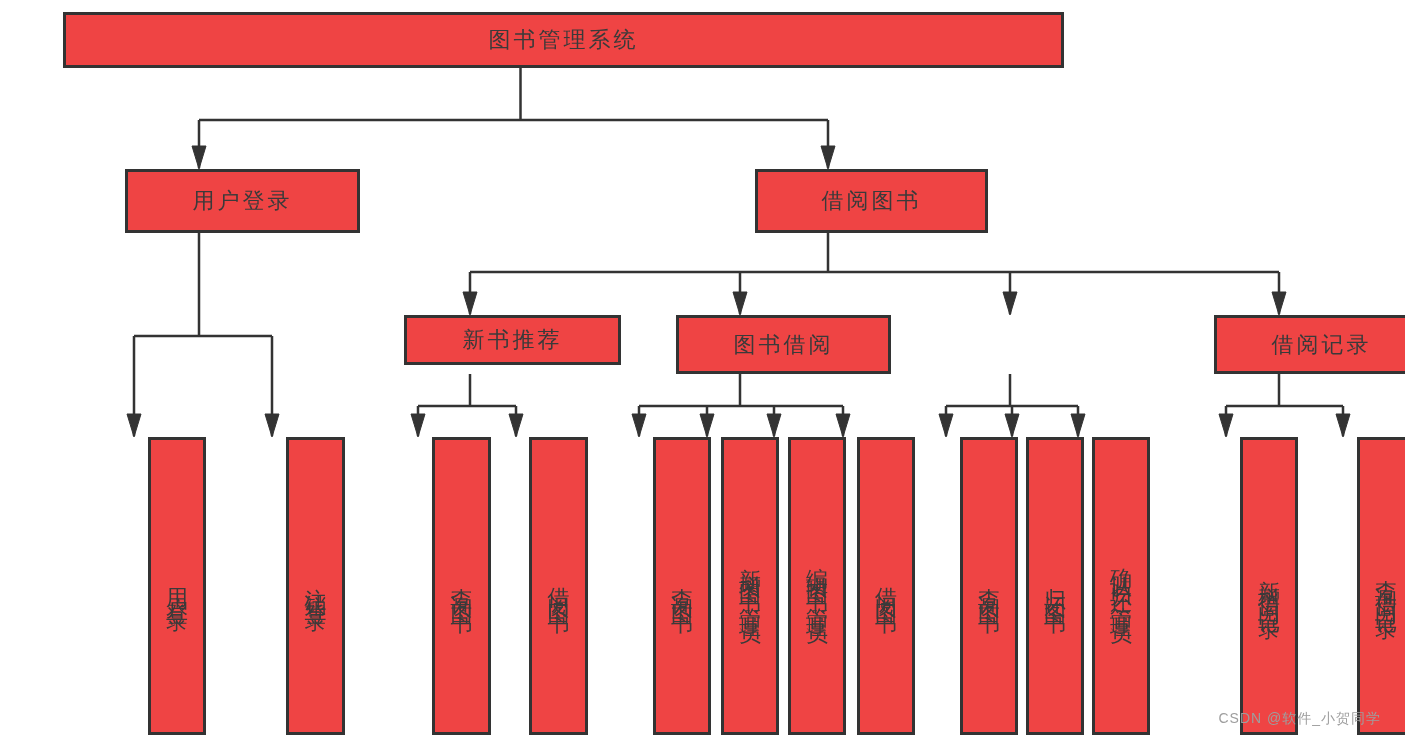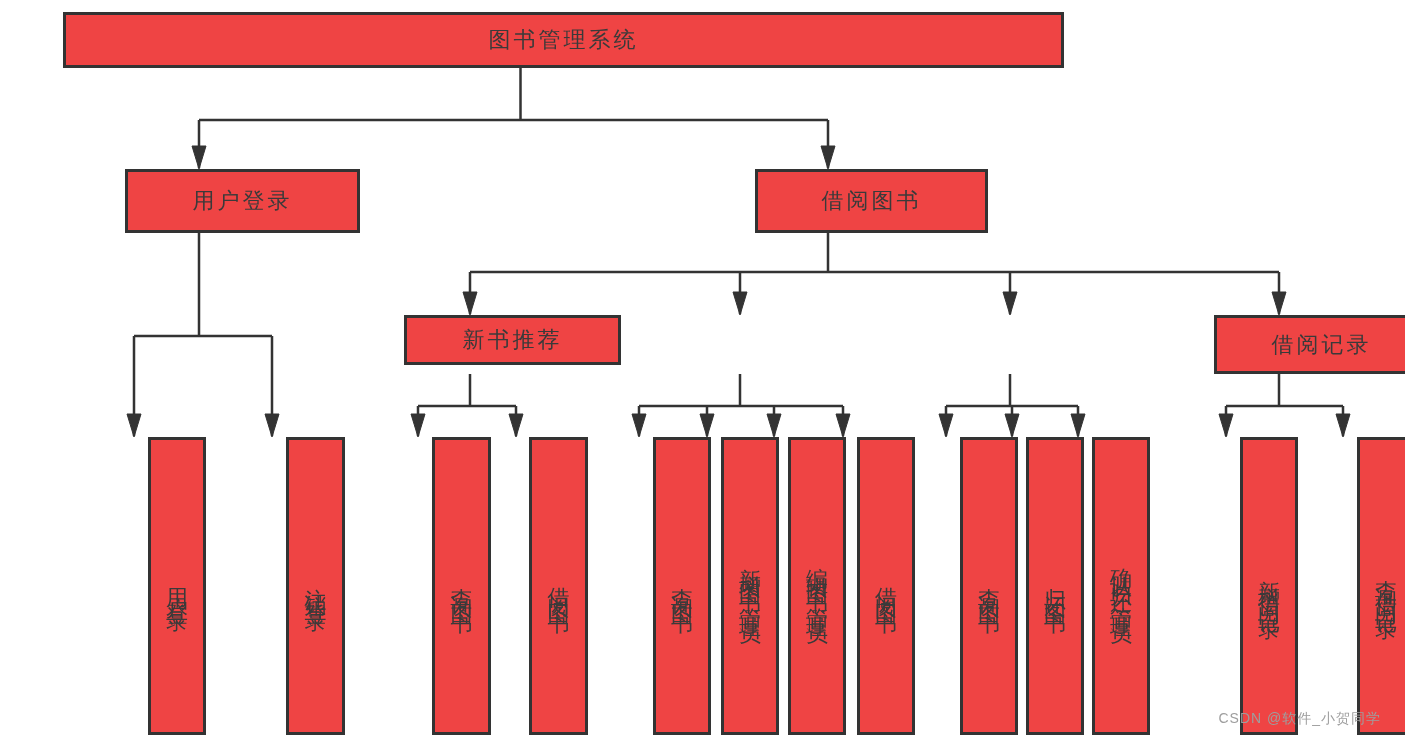--- a/index.html
+++ b/index.html
@@ -87,20 +87,21 @@
       <polygon points="1343,437 1336,414 1350,414"></polygon>
     </g>
   </svg>
 
   <div class="node h" style="left:20px; top:12px; width:1001px; height:56px">图书管理系统</div>
 
   <div class="node h" style="left:82px; top:169px; width:235px; height:64px">用户登录</div>
   <div class="node h" style="left:712px; top:169px; width:233px; height:64px">借阅图书</div>
 
   <div class="node h" style="left:361px; top:315px; width:217px; height:50px">新书推荐</div>
+  <div class="node h" style="left:633px; top:315px; width:215px; height:59px">图书借阅</div>
   <div class="node h" style="left:1171px; top:315px; width:215px; height:59px">借阅记录</div>
 
   <div class="node v" style="left:105px; top:437px; width:58px; height:298px">用户登录</div>
   <div class="node v" style="left:243px; top:437px; width:59px; height:298px">注销登录</div>
 
   <div class="node v" style="left:389px; top:437px; width:59px; height:298px">查询图书</div>
   <div class="node v" style="left:486px; top:437px; width:59px; height:298px">借阅图书</div>
 
   <div class="node v" style="left:610px; top:437px; width:58px; height:298px">查询图书</div>
   <div class="node v" style="left:678px; top:437px; width:58px; height:298px">新增图书（管理员）</div>

